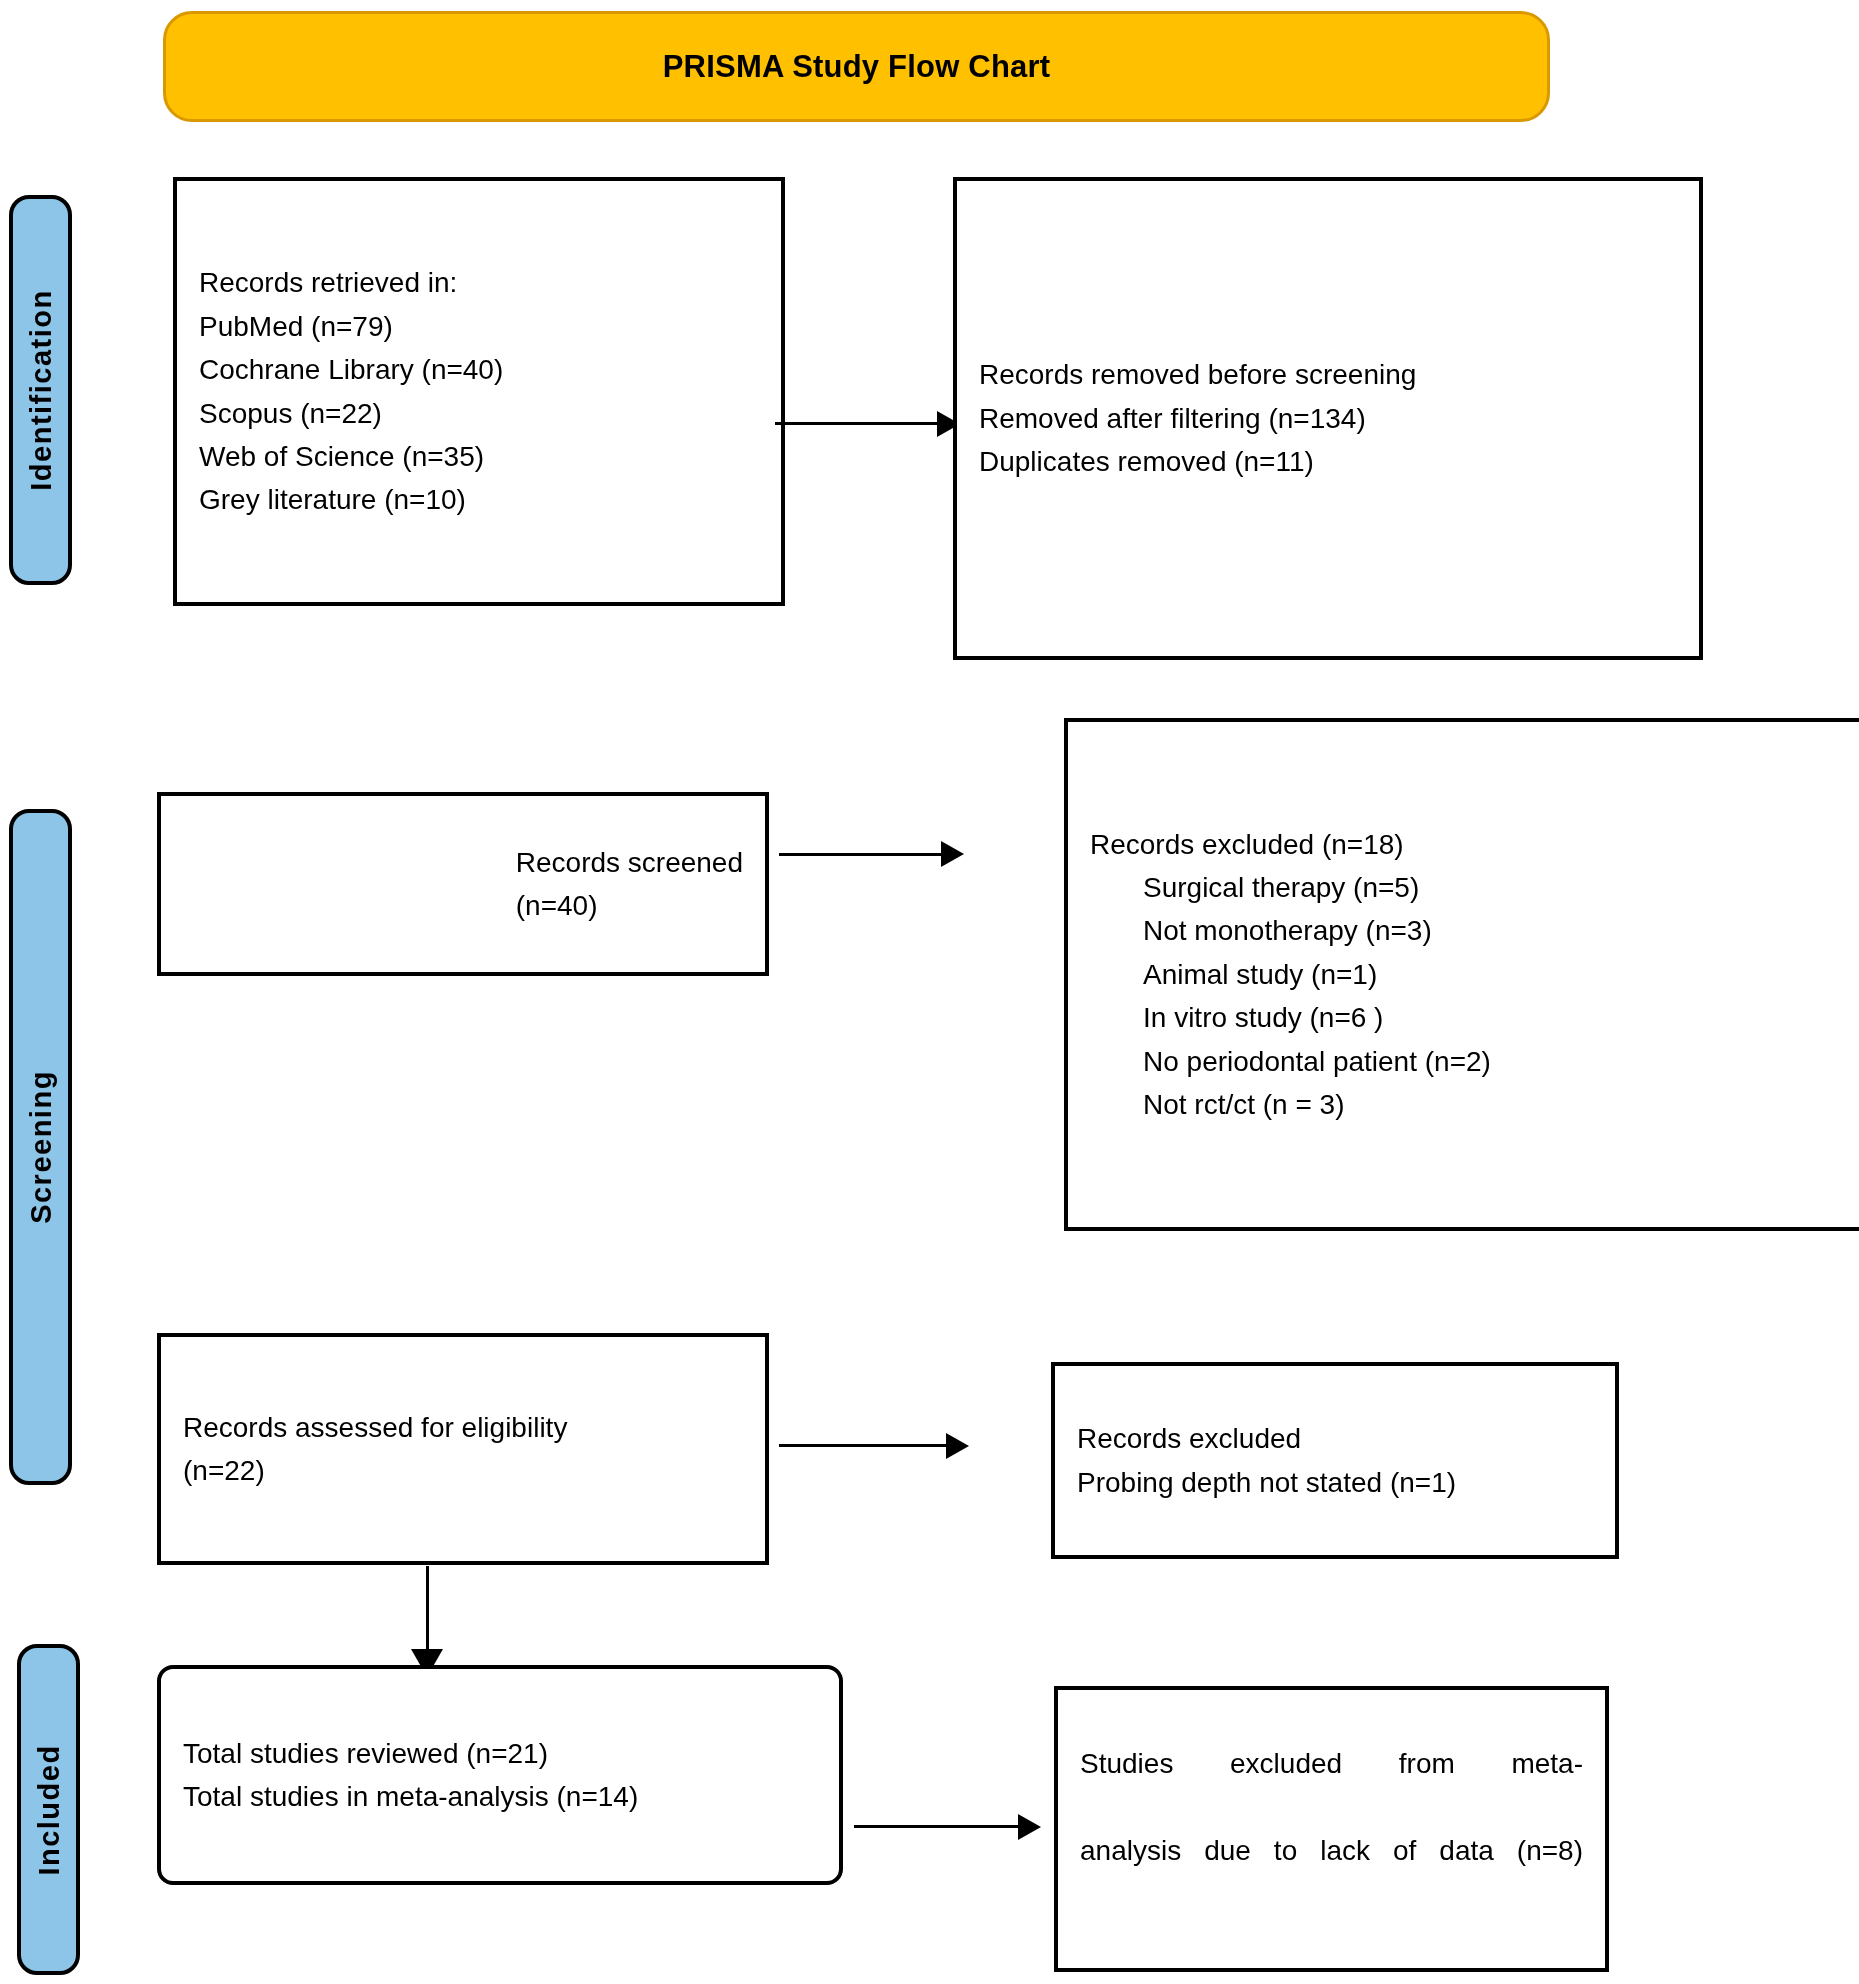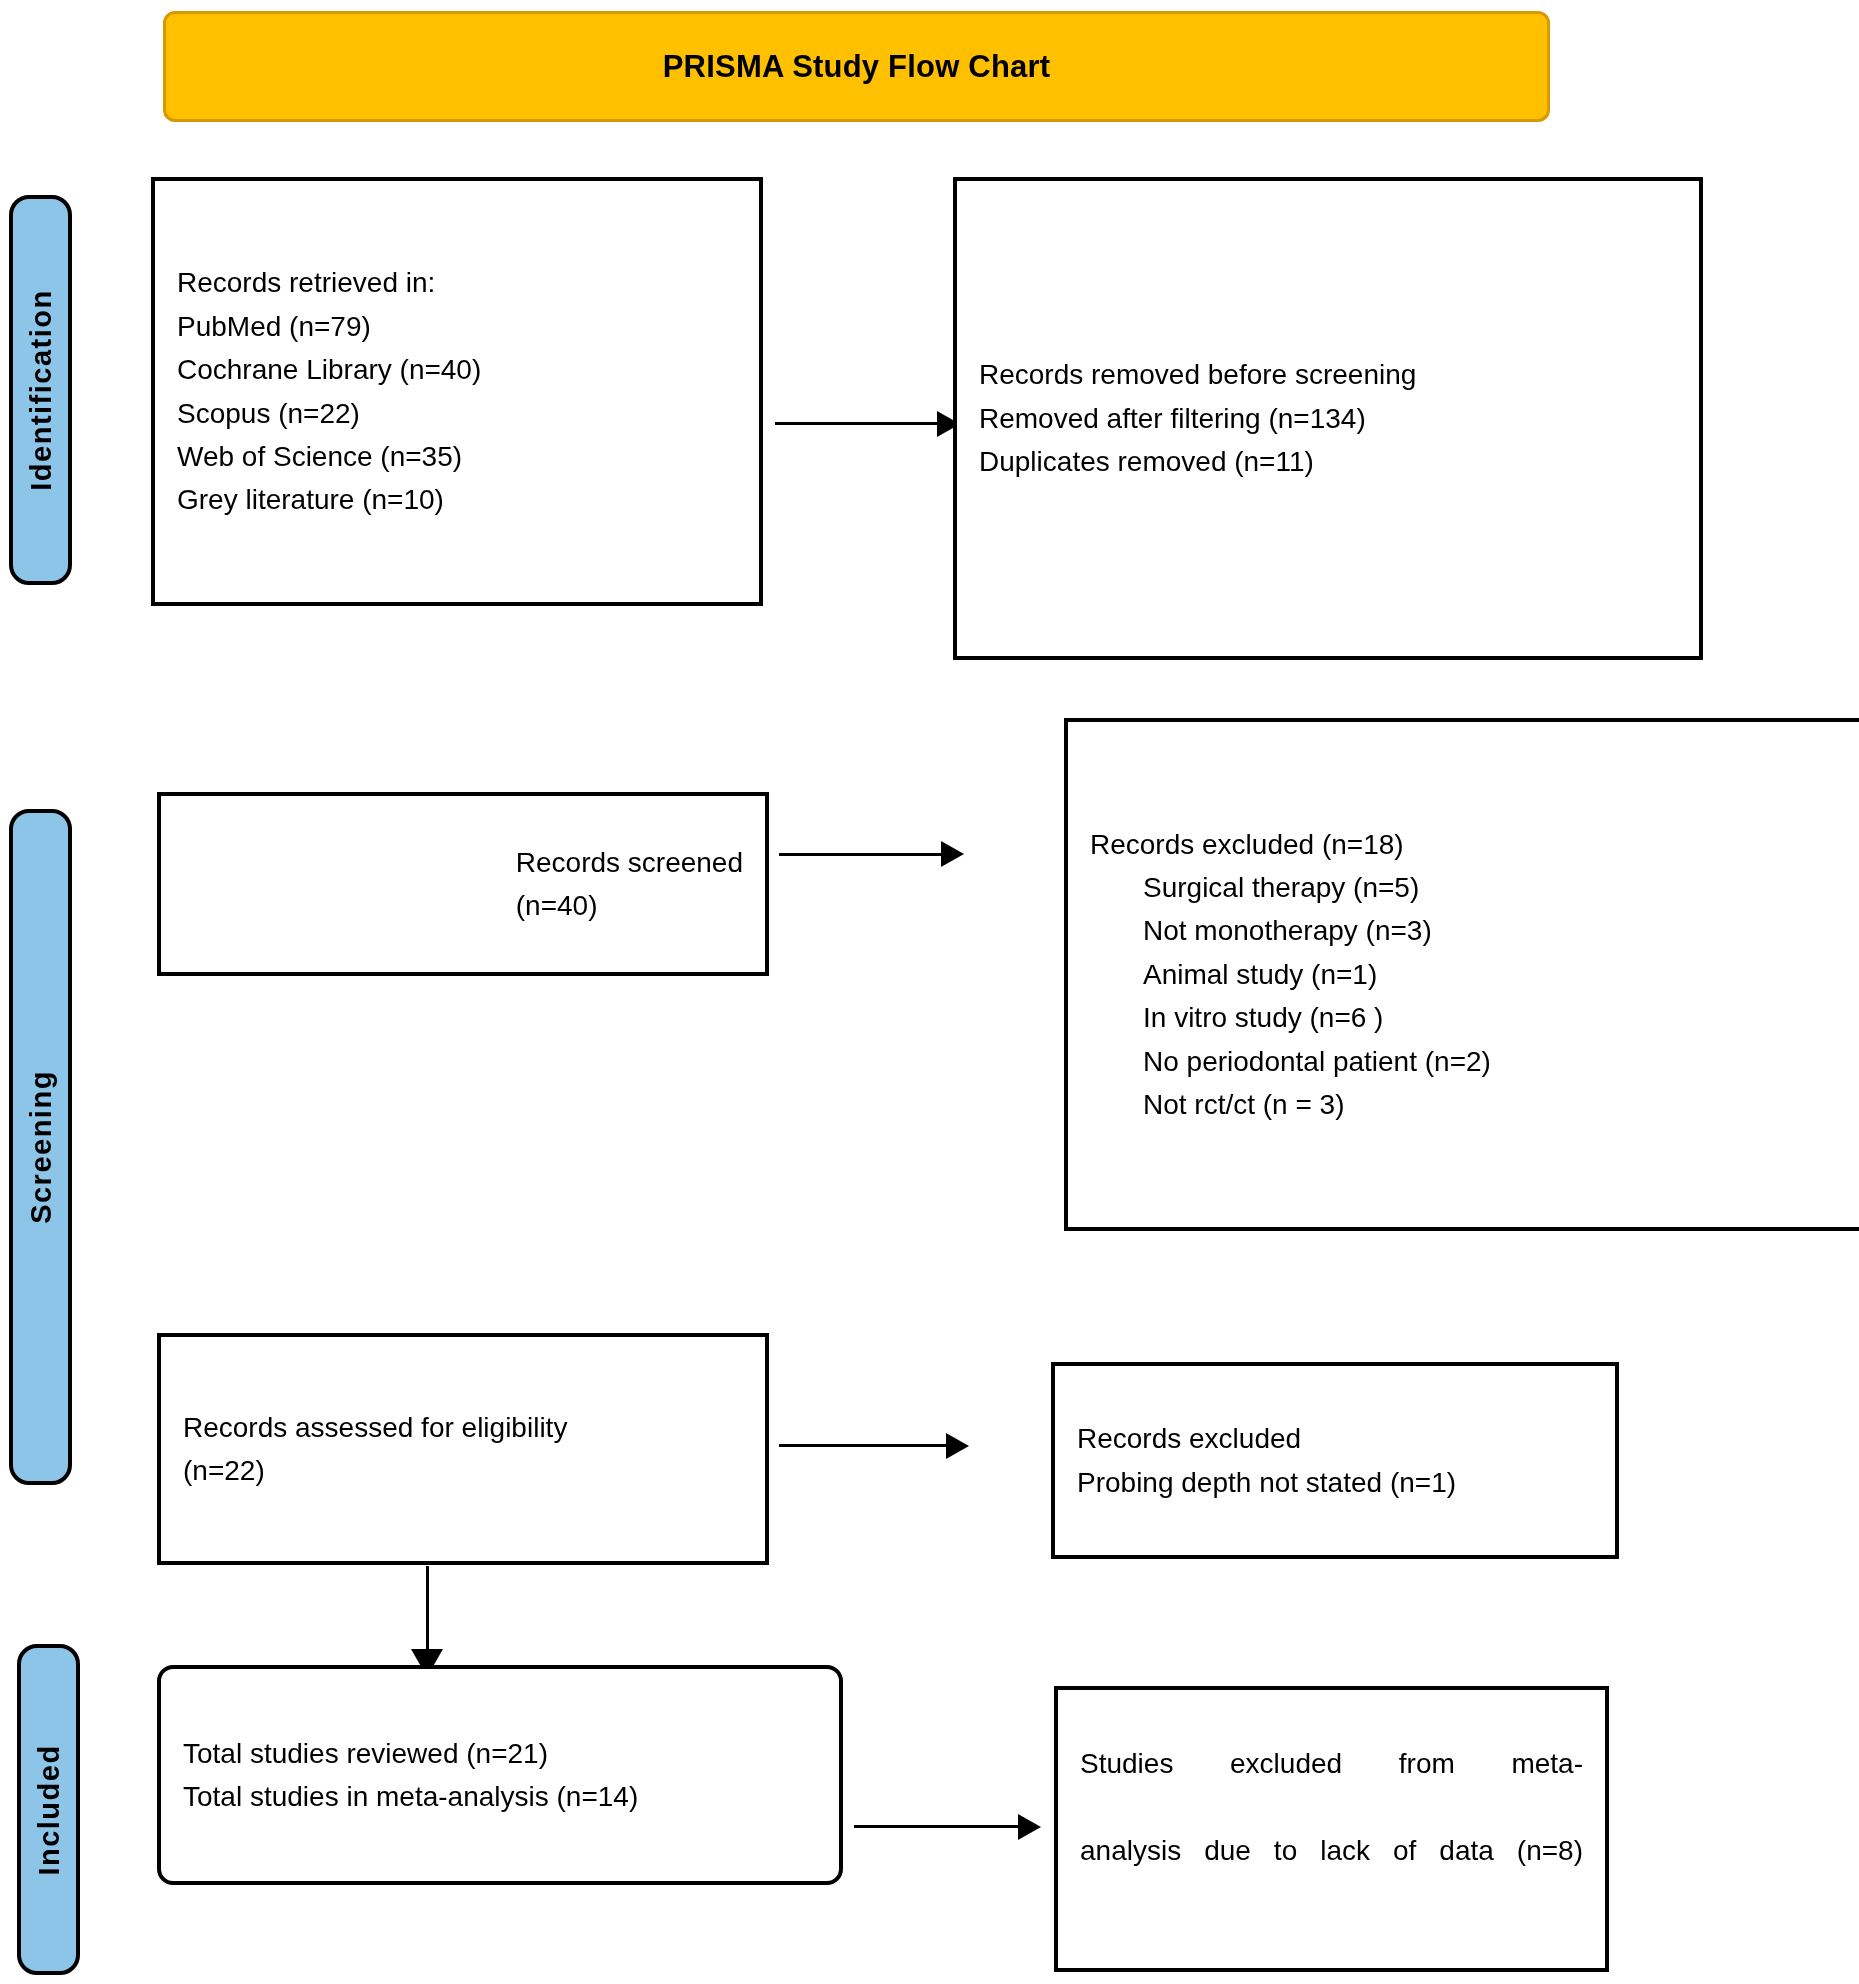--- a/index.html
+++ b/index.html
@@ -18,21 +18,21 @@
 
   
   .banner {
     position: absolute;
     left: 163px;
     top: 11px;
     width: 1387px;
     height: 111px;
     background: #FFC000;
     border: 3px solid #D99800;
-    border-radius: 12px;
+    border-radius: 29px;
     box-sizing: border-box;
     display: flex;
     align-items: center;
     justify-content: center;
   }
   .banner-text {
     font-size: 31px;
     font-weight: bold;
     color: #000000;
     letter-spacing: 0.2px;
@@ -133,21 +133,21 @@
   </div>
 
   <div class="stage-bar" style="left:9px; top:809px; width:63px; height:676px;">
     <span class="stage-label">Screening</span>
   </div>
 
   <div class="stage-bar" style="left:17px; top:1644px; width:63px; height:331px;">
     <span class="stage-label">Included</span>
   </div>
 
-  <div class="box" style="left:151px; top:177px; width:612px; height:429px;">
+  <div class="box" style="left:173px; top:177px; width:612px; height:429px;">
     <div class="box-inner">
       <div class="line">Records retrieved in:</div>
       <div class="line">PubMed (n=79)</div>
       <div class="line">Cochrane Library (n=40)</div>
       <div class="line">Scopus (n=22)</div>
       <div class="line">Web of Science (n=35)</div>
       <div class="line">Grey literature (n=10)</div>
     </div>
   </div>
 

